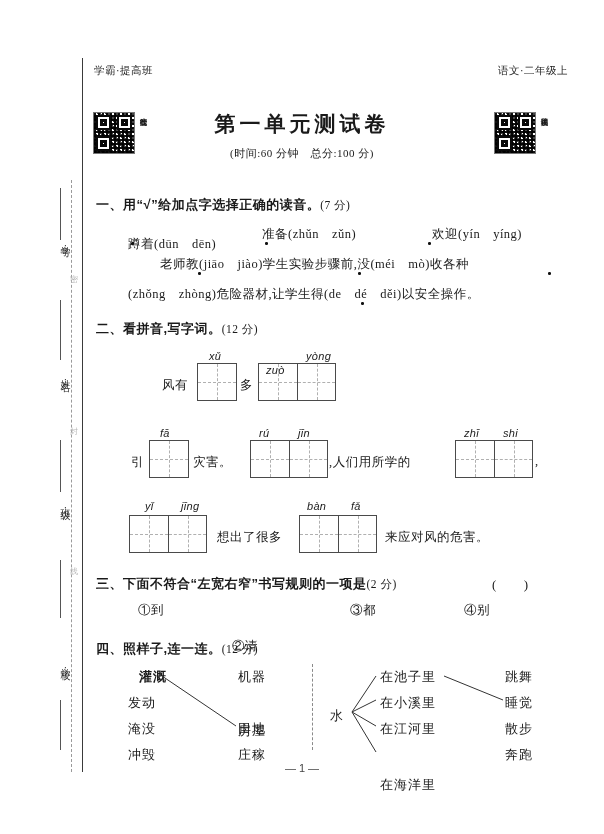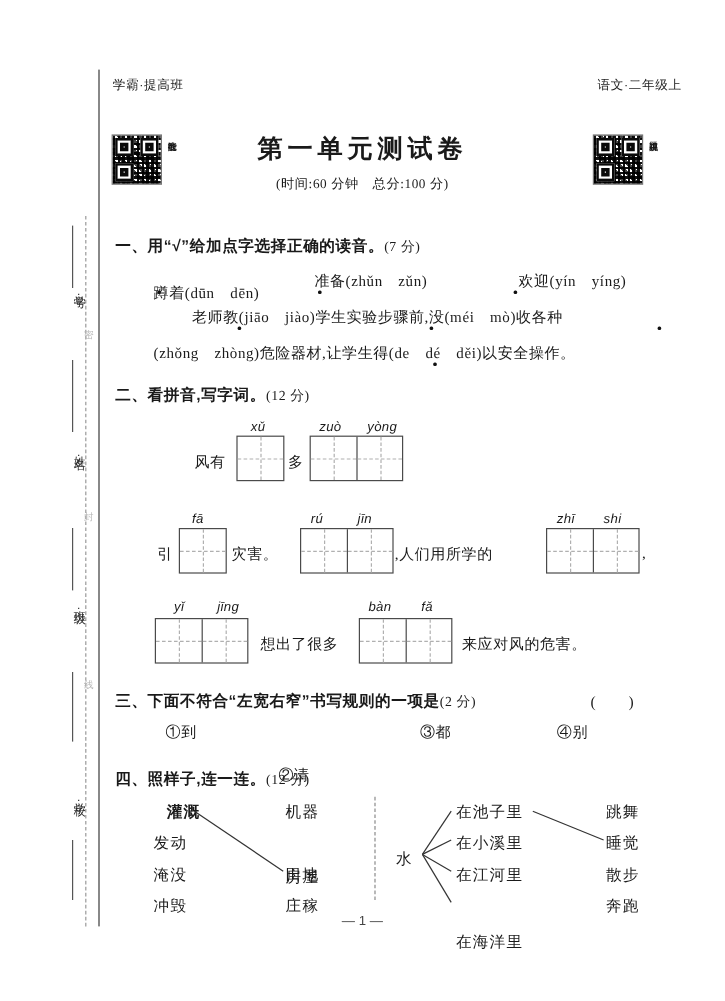--- a/index.html
+++ b/index.html
@@ -317,21 +317,21 @@
   <div class="dot" style="left:548px; top:272px;"></div>
 
   <div class="txt" style="left:128px; top:286px;">(zhǒng　zhòng)危险器材,让学生得(de　dé　děi)以安全操作。</div>
   <div class="dot" style="left:361px; top:302px;"></div>
 
   <div class="sec-head" style="top:320px;">
     <span>二、</span><span>看拼音,写字词。</span><span class="pts">(12 分)</span>
   </div>
 
   <div class="py" style="left:209px; top:350px;">xǔ</div>
-  <div class="py" style="left:266px; top:350px;text-align:right;">zuò</div>
+  <div class="py" style="left:266px; top:364px;text-align:right;">zuò</div>
   <div class="py" style="left:306px; top:350px;">yòng</div>
 
   <div class="txt" style="left:162px; top:377px;">风有</div>
   <div class="grid" style="left:197px; top:363px; height:38px;">
     <div class="cell"></div>
   </div>
   <div class="txt" style="left:240px; top:377px;">多</div>
   <div class="grid" style="left:258px; top:363px; height:38px;">
     <div class="cell"></div>
     <div class="cell"></div>

